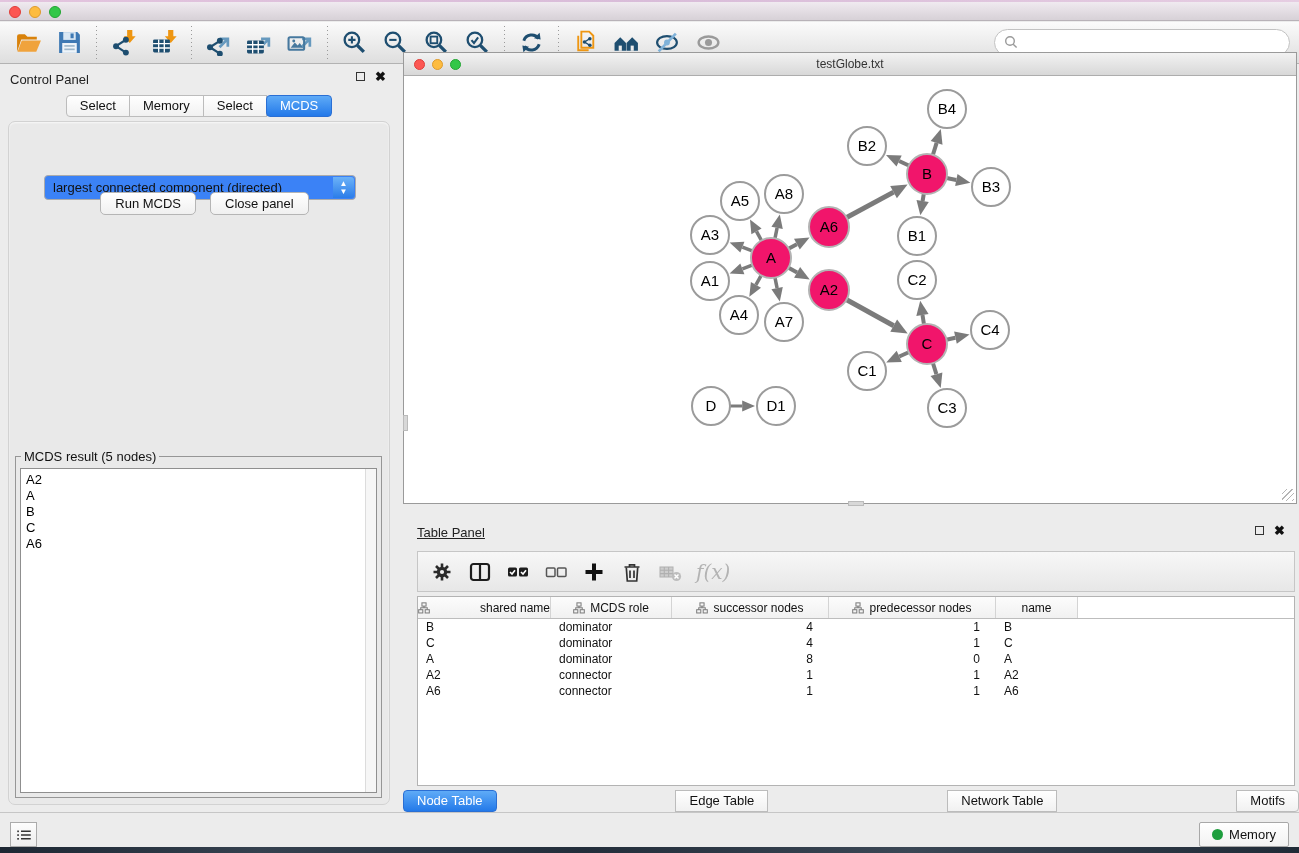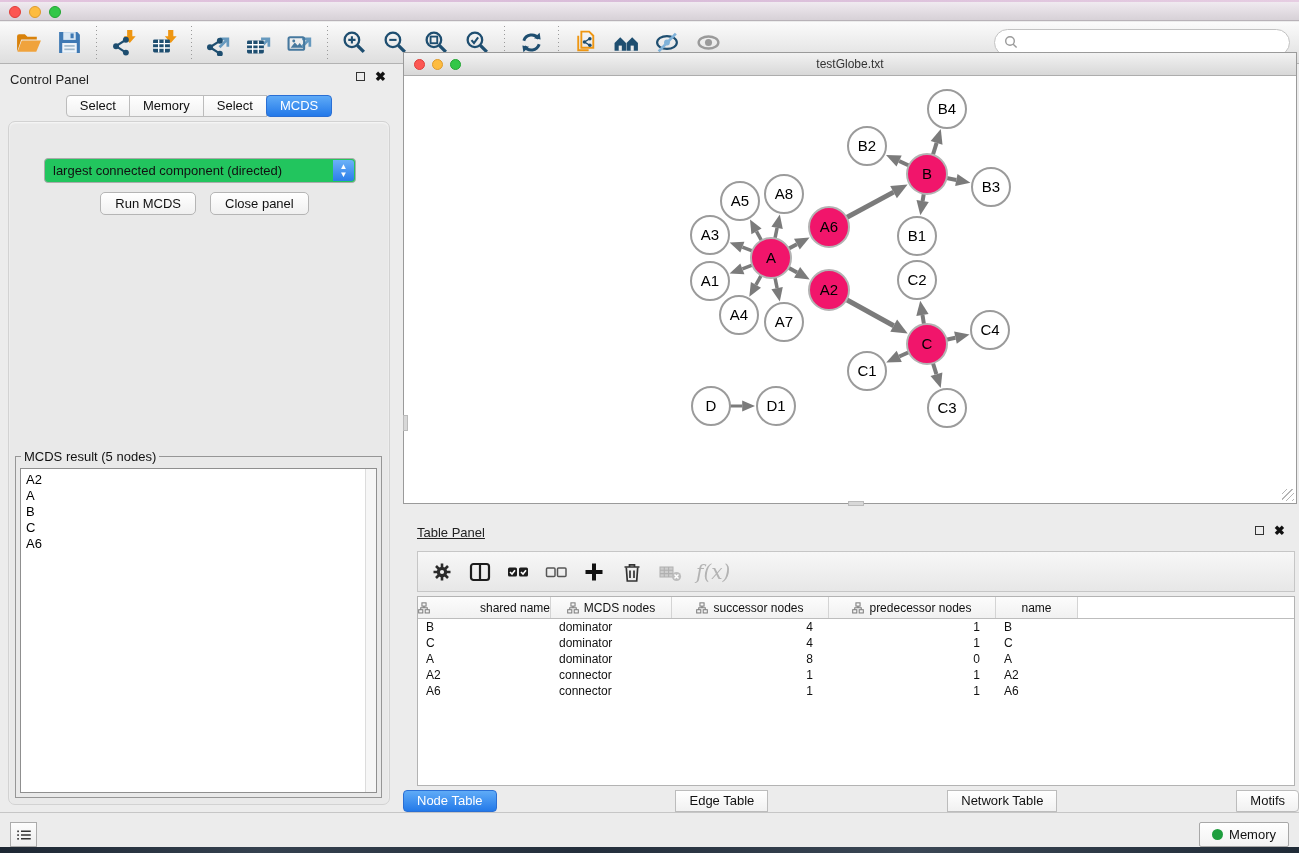--- a/index.html
+++ b/index.html
@@ -31,21 +31,21 @@
   .panel-ctrls{position:absolute;right:12px;top:8px;display:flex;gap:10px;align-items:center;}
   .float-ico{width:9px;height:9px;border:1.5px solid #333;}
   .close-ico{font-size:13px;font-weight:bold;color:#111;line-height:9px;}
   .cp-tabs{position:absolute;left:0;top:31px;width:100%;display:flex;justify-content:center;}
   .tab{height:22px;line-height:20px;padding:0 13px;font-size:13px;color:#111;background:linear-gradient(#ffffff,#f1f1f1);border:1px solid #bcbcbc;margin-left:-1px;}
   .tab:first-child{border-radius:4px 0 0 4px;margin-left:0;}
   .tab:last-child{border-radius:0 4px 4px 0;}
   .tab.active{background:linear-gradient(#5fabf7,#2379e9);color:#fff;border-color:#2a6fd4;border-radius:4px;}
   .cp-body{position:absolute;left:8px;top:57px;width:382px;height:684px;background:#e9e9e9;border:1px solid #d2d2d2;border-radius:7px;box-shadow:inset 0 1px 2px rgba(255,255,255,.7);}
   .opt-label{position:absolute;left:0;right:0;top:14px;text-align:center;font-size:13px;color:#111;}
-  .criterion{position:absolute;left:35px;top:36px;width:312px;height:25px;background:#22c55e;border:1px solid #ababab;border-radius:4px;font-size:13px;color:#111;line-height:23px;padding-left:8px;}
+  .criterion{position:absolute;left:35px;top:53px;width:312px;height:25px;background:#3b82f6;border:1px solid #ababab;border-radius:4px;font-size:13px;color:#111;line-height:23px;padding-left:8px;}
   .criterion .stepper{position:absolute;right:1px;top:1px;bottom:1px;width:21px;border-radius:0 3px 3px 0;background:linear-gradient(#6cb2f8,#2b7de9);display:flex;flex-direction:column;align-items:center;justify-content:center;gap:1px;}
   .stepper span{color:#fff;font-size:8px;line-height:7px;}
   .cp-buttons{position:absolute;left:11px;right:0;top:70px;display:flex;justify-content:center;gap:14px;}
   .push-btn{height:23px;padding:0 14px;font-size:13px;color:#111;background:linear-gradient(#ffffff,#f0f0f0);border:1px solid #b5b5b5;border-radius:5px;line-height:21px;}
   .mcds-frame{position:absolute;left:6px;top:334px;width:367px;height:342px;border:1px solid #969696;}
   .mcds-legend{position:absolute;left:5px;top:-8px;background:#e9e9e9;padding:0 3px;font-size:13px;color:#111;}
   .mcds-list{position:absolute;left:4px;top:11px;right:4px;bottom:4px;background:#fff;border:1px solid #8f8f8f;font-size:13px;color:#000;padding:3px 0 0 5px;overflow:hidden;}
   .mcds-list .item{line-height:16px;}
   .mcds-scroll{position:absolute;right:5px;top:12px;bottom:5px;width:11px;background:#f6f6f6;border-left:1px solid #dcdcdc;}
 
@@ -479,21 +479,21 @@
           </div>
           <div class="dt-hcell" style="width: 121px;">
             <svg viewBox="0 0 14 14">
               <g fill="none" stroke="#7d7d7d" stroke-width="1.2">
                 <rect x="4.6" y="1" width="4.8" height="3.8"></rect>
                 <rect x="0.8" y="9" width="4.8" height="3.8"></rect>
                 <rect x="8.4" y="9" width="4.8" height="3.8"></rect>
                 <path d="M7 4.8 v2 M3.2 9 v-2.2 h7.6 V9"></path>
               </g>
             </svg>
-            <span>MCDS nodes</span>
+            <span>MCDS role</span>
           </div>
           <div class="dt-hcell" style="width: 157px;">
             <svg viewBox="0 0 14 14">
               <g fill="none" stroke="#7d7d7d" stroke-width="1.2">
                 <rect x="4.6" y="1" width="4.8" height="3.8"></rect>
                 <rect x="0.8" y="9" width="4.8" height="3.8"></rect>
                 <rect x="8.4" y="9" width="4.8" height="3.8"></rect>
                 <path d="M7 4.8 v2 M3.2 9 v-2.2 h7.6 V9"></path>
               </g>
             </svg>

